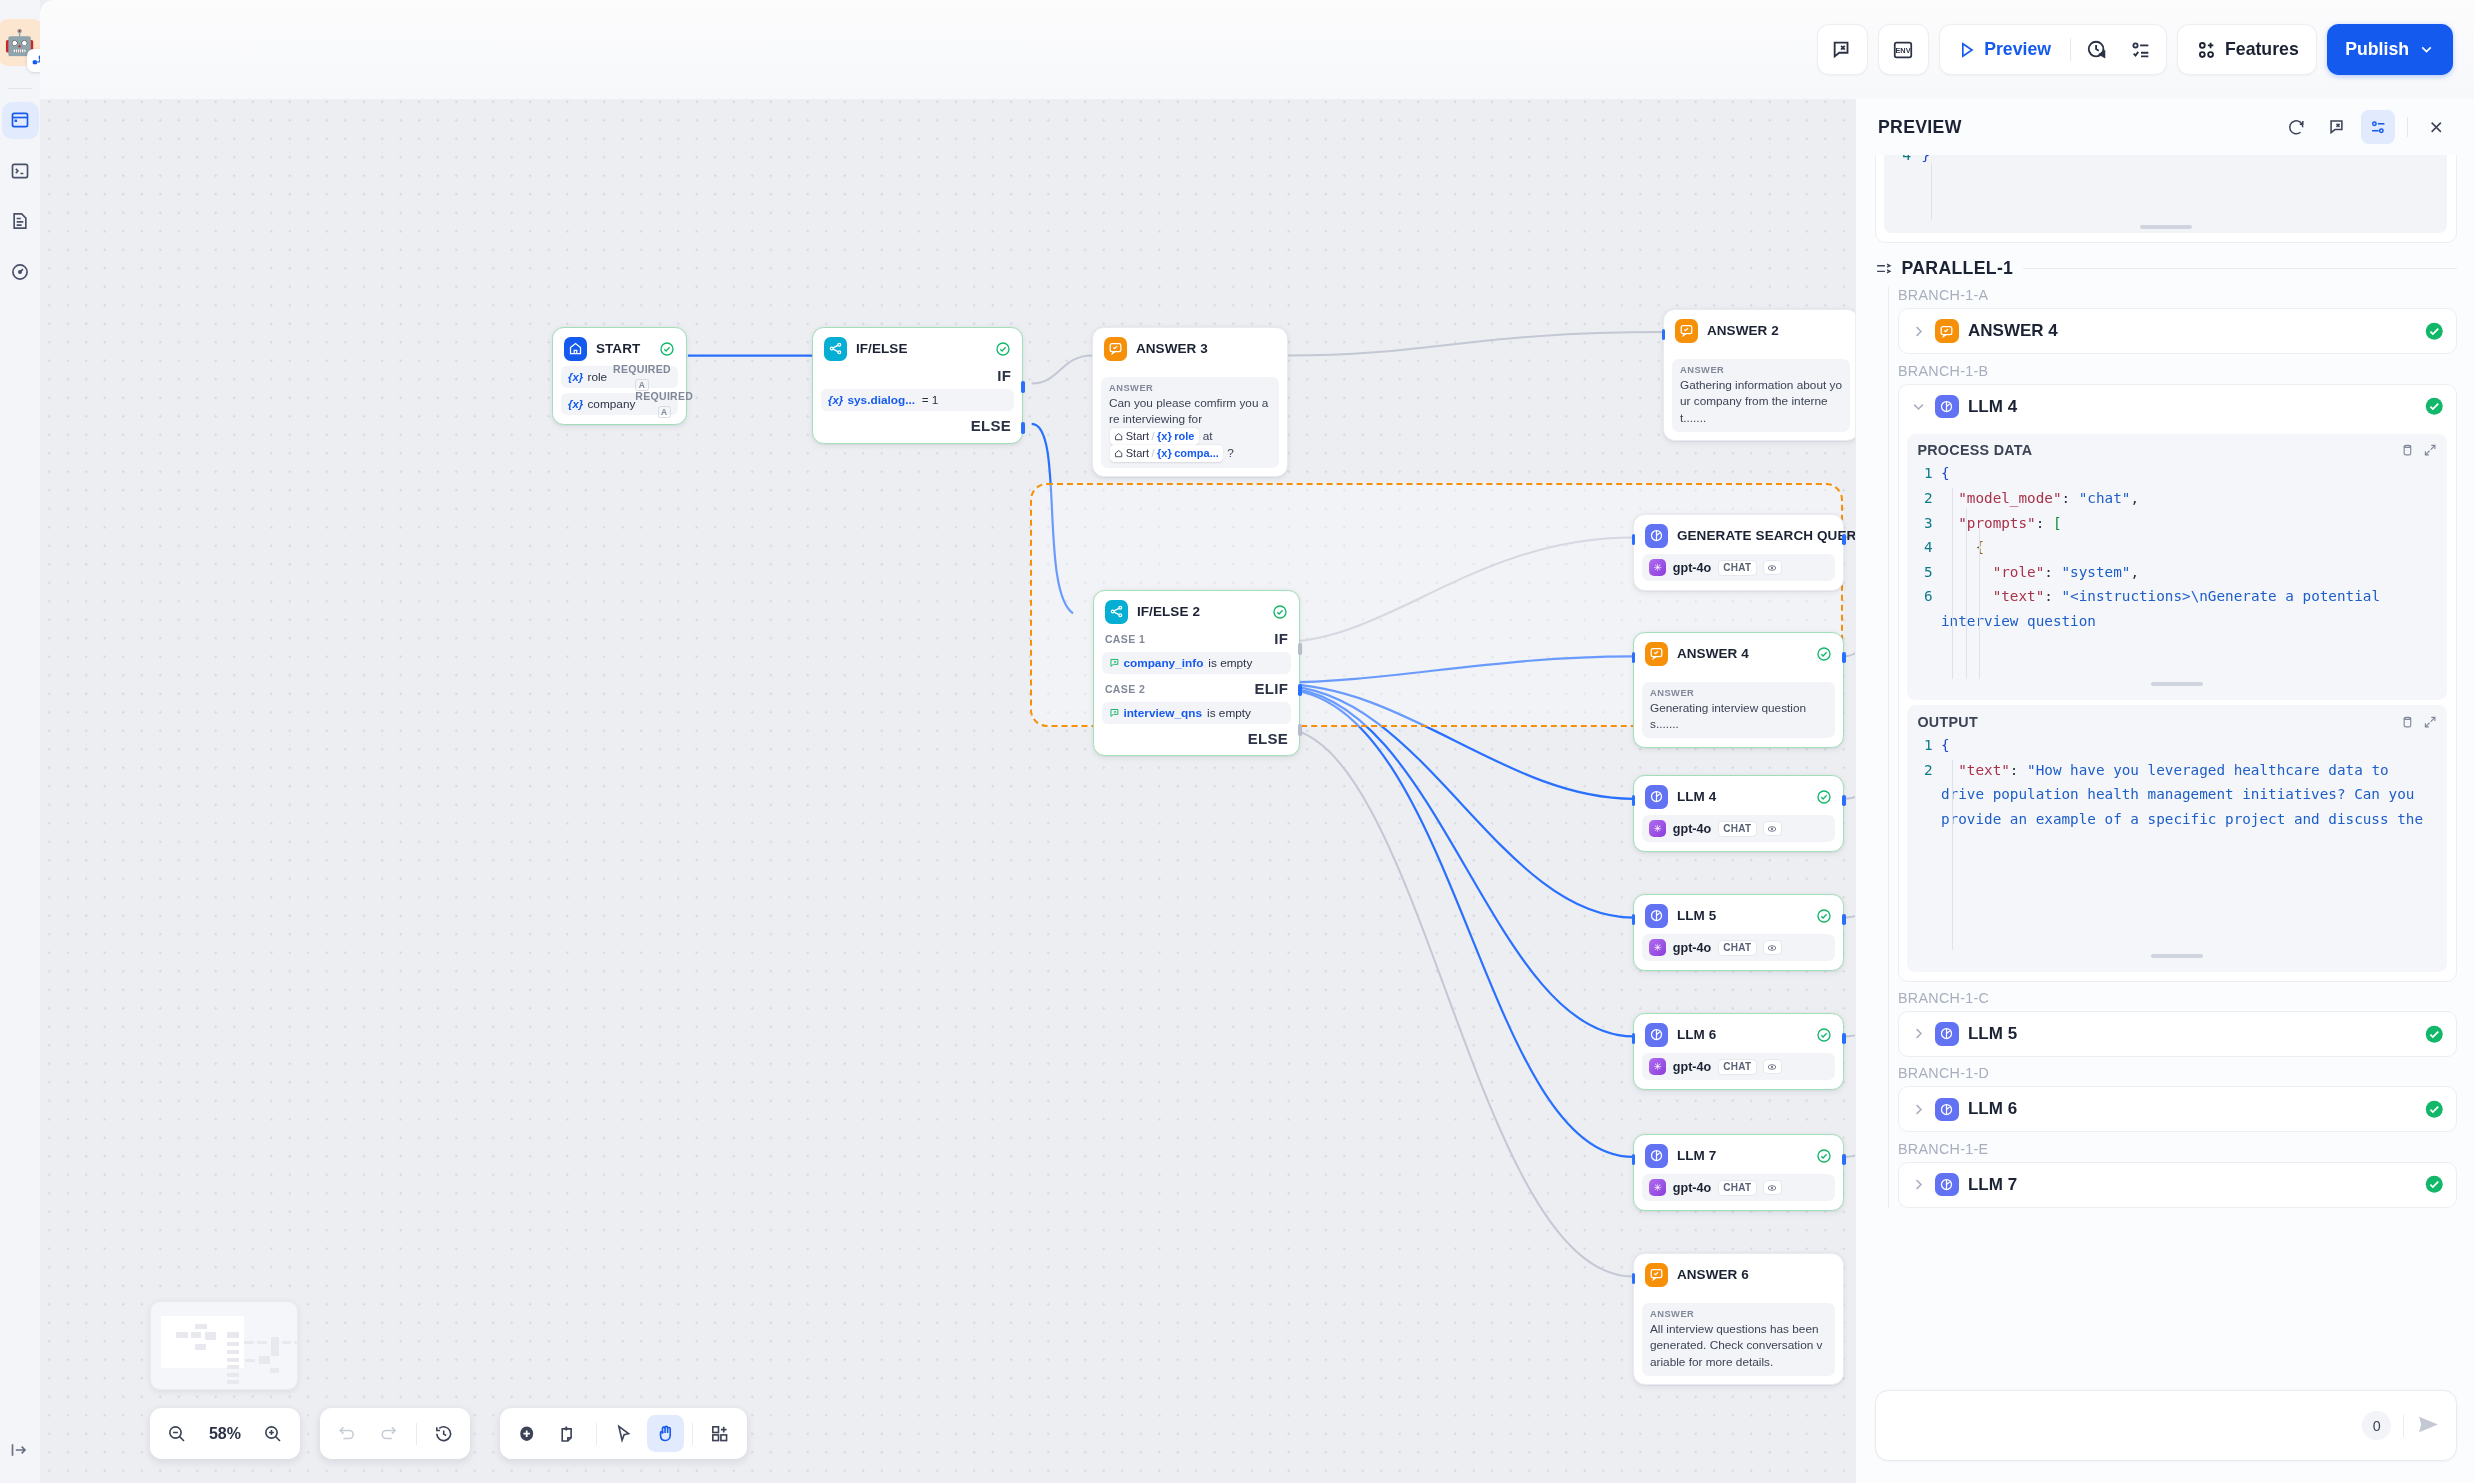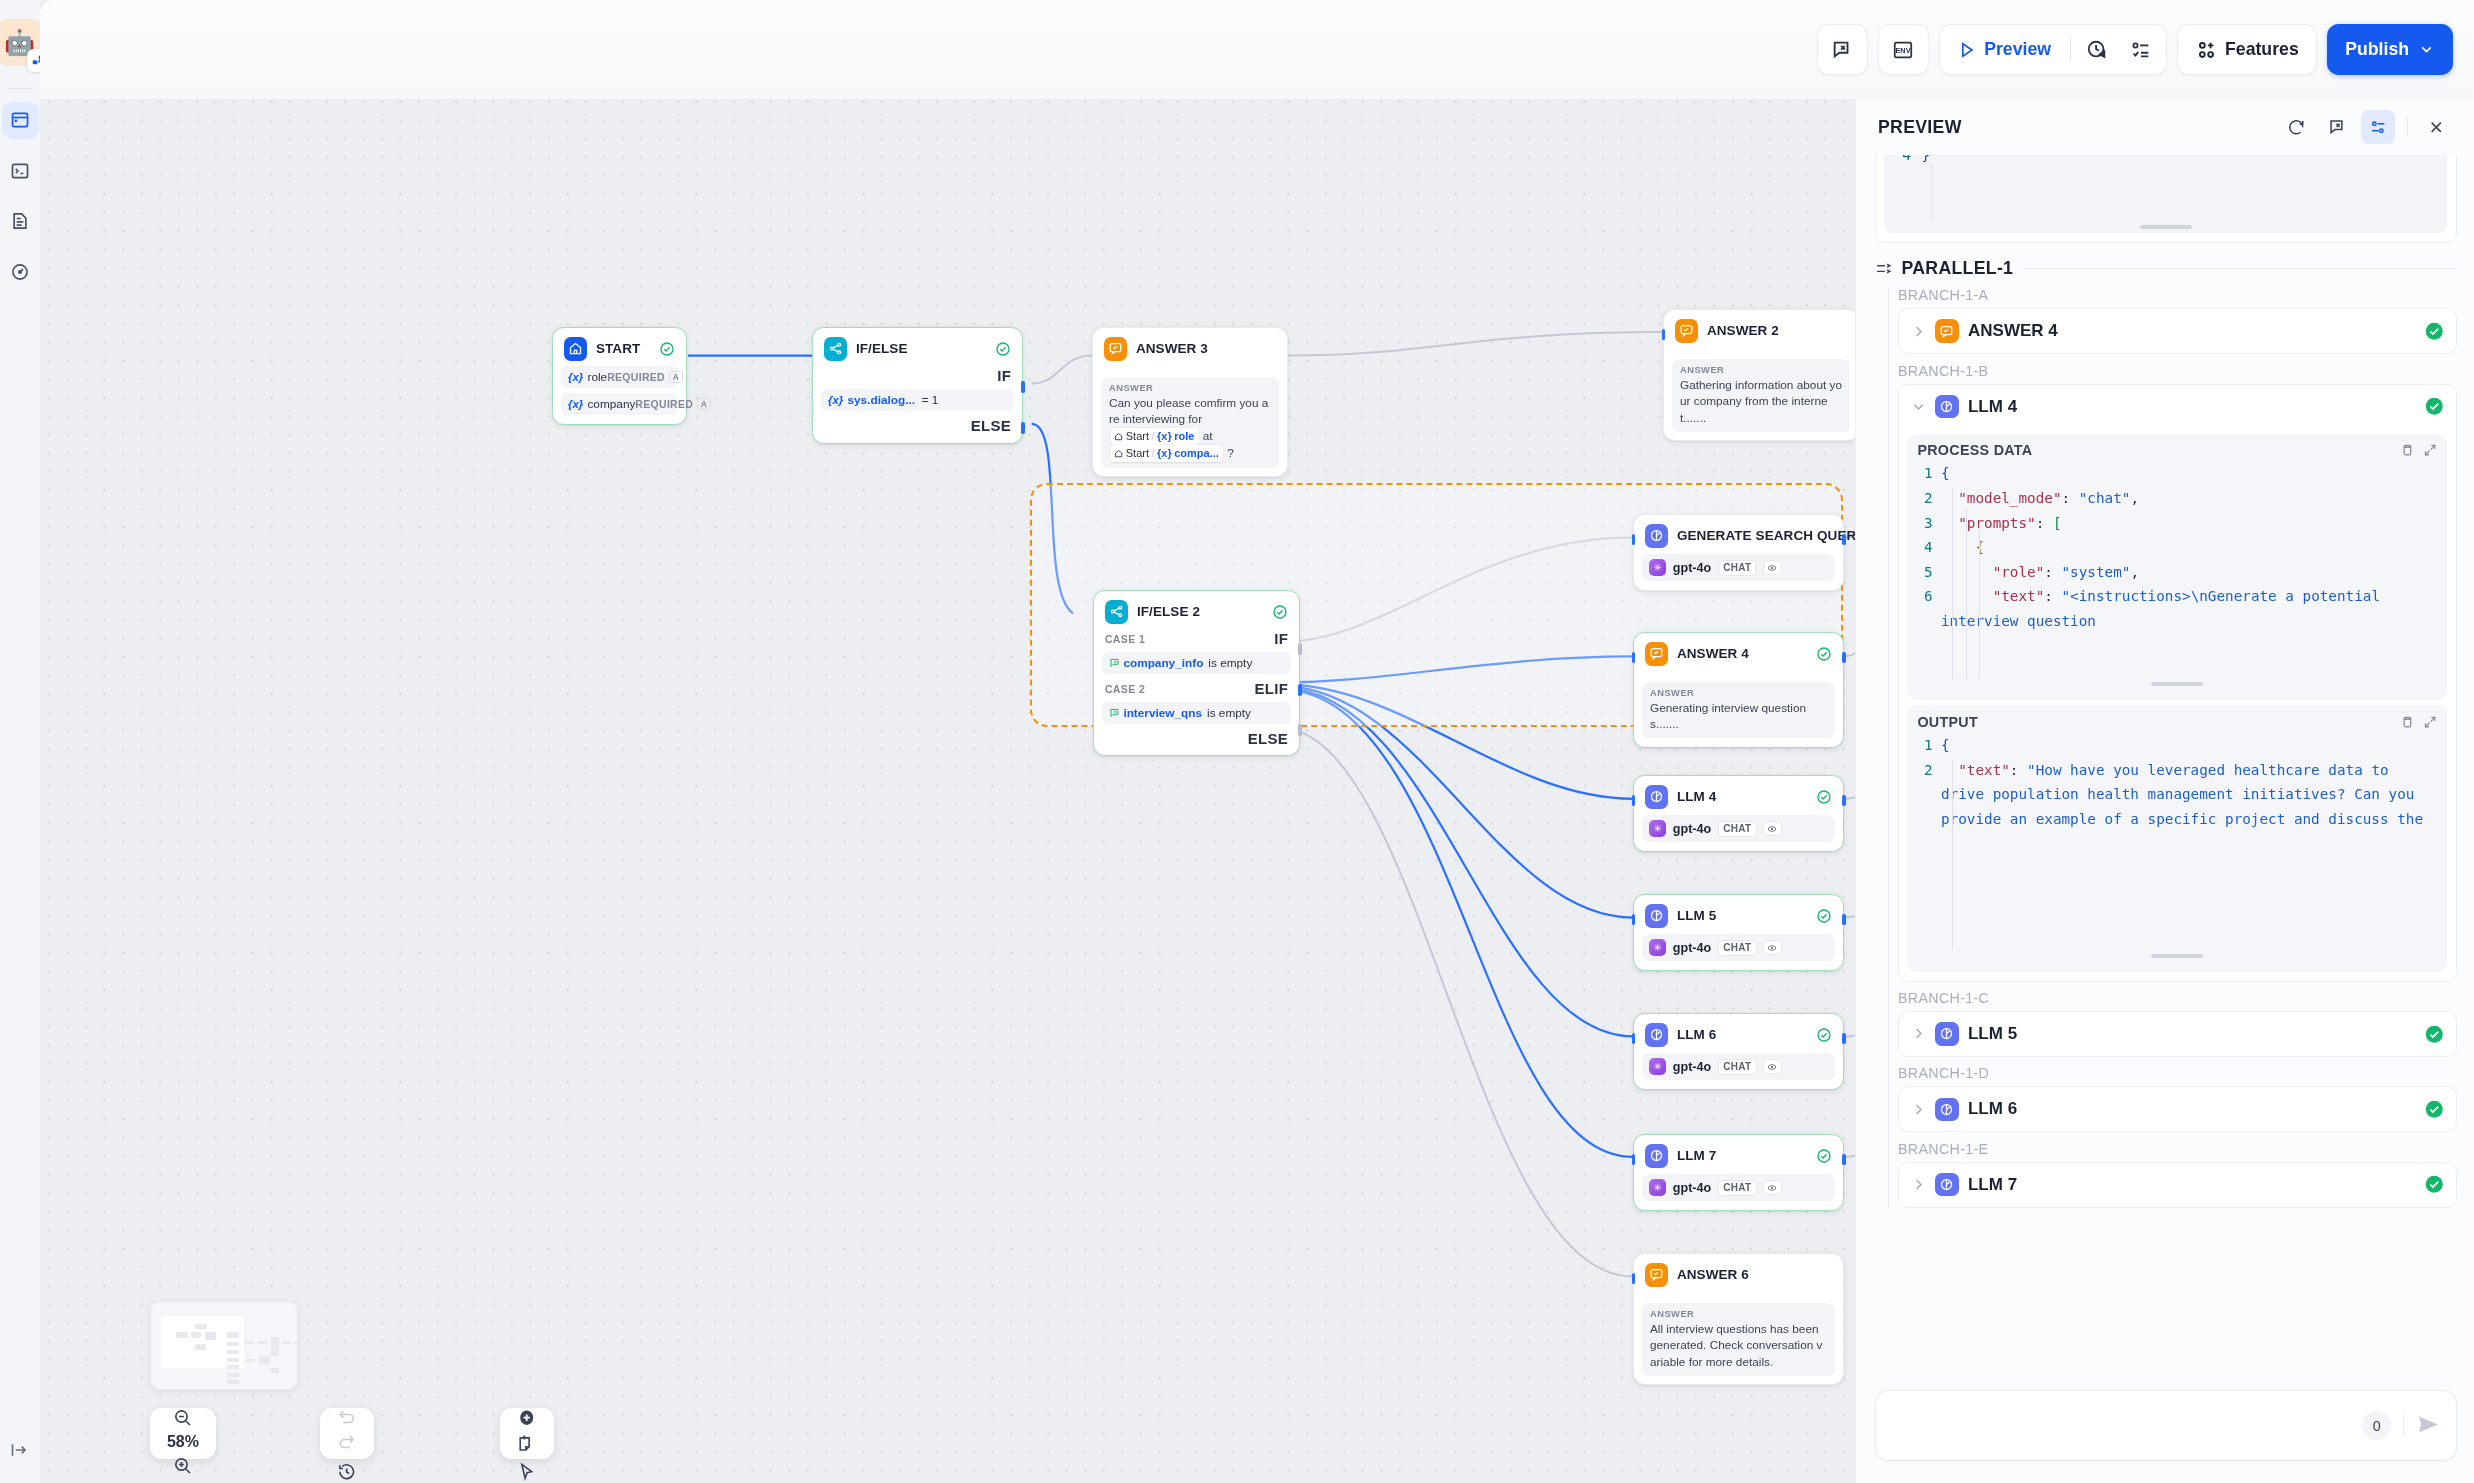--- a/index.html
+++ b/index.html
@@ -113,21 +113,21 @@
   .ico-branch { background: #06aed4; }
   .ico-answer { background: #f79009; }
   .ico-llm { background: #6172f3; }
   .node-title { font-size: 13.5px; font-weight: 700; color: #1b2233; letter-spacing: 0.1px; white-space: nowrap; }
   .node-check { margin-left: auto; width: 16px; height: 16px; }
   .row {
     display: flex; align-items: center; background: #f3f4f7; border-radius: 5.9px;
     height: 22px; padding: 0 6.7px; margin-top: 5px; font-size: 11.8px; color: #2b3246;
   }
   .varpill { color: #155aef; font-weight: 600; font-size: 11.4px; font-style: italic; margin-right: 4.2px; }
-  .row-right { margin-left: auto; display: flex; align-items: center; gap: 4.2px; color: #808899; font-size: 10.5px; font-weight: 600; letter-spacing: 0.3px; }
+  .row-right { margin-left: auto; display: flex; align-items: center; gap: 4.2px; color: #808899; font-size: 10.5px; font-weight: 600; letter-spacing: 0.3px; flex-direction: column; }
   .kbd { border: 0.8px solid #d7dbe3; border-radius: 2.5px; padding: 0 2.5px; font-size: 8.4px; color: #808899; }
   .case-line { display: flex; align-items: center; margin-top: 5.9px; padding: 0 2.5px; }
   .case-label { font-size: 10.5px; font-weight: 700; color: #808899; letter-spacing: 0.4px; }
   .case-kind { margin-left: auto; font-size: 15px; font-weight: 700; color: #2b3246; letter-spacing: 0.3px; }
   .ans-box { background: #f3f4f7; border-radius: 6.7px; padding: 5.9px 7.6px; margin-top: 16px; }
   .ans-label { font-size: 9.3px; font-weight: 600; color: #808899; letter-spacing: 0.5px; margin-bottom: 1.7px; }
   .ans-text { font-size: 11.8px; line-height: 1.38; color: #3c4356; word-break: break-all; }
   .inline-chip {
     display: inline-flex; align-items: center; gap: 2.5px; background: #fff;
     border-radius: 4.2px; padding: 0.8px 4.2px; box-shadow: 0 0.8px 1.7px rgba(16,24,40,.12);
@@ -152,21 +152,21 @@
   .note-author { font-size: 11.8px; color: #a7aebd; margin-top: 5px; }
 
   
   .port { position: absolute; width: 3.4px; height: 11.8px; border-radius: 1.7px; background: #2970ff; }
   .port.grey { background: #b6bcc9; }
 
   
   .tb {
     position: absolute; bottom: 23.6px; height: 51px; background: #fff;
     border-radius: 11.8px; box-shadow: 0 2.5px 8.4px rgba(16,24,40,.10);
-    display: flex; align-items: center; padding: 0 8.4px; gap: 5px; flex-direction: column;
+    display: flex; align-items: center; padding: 0 8.4px; gap: 5px;
   }
   #zoom-toolbar { left: 110px; }
   #history-toolbar { left: 280px; }
   #tools-toolbar { left: 460px; }
   .tb-btn { width: 37px; height: 37px; border-radius: 8.4px; display: flex; align-items: center; justify-content: center; color: #3c4356; }
   .tb-btn svg { width: 19.4px; height: 19.4px; }
   .tb-btn.muted { color: #c7ccd6; }
   .tb-btn.active { background: #e2ebfd; color: #155aef; }
   .tb-zoom { font-size: 16px; font-weight: 600; color: #2b3246; padding: 0 5px; min-width: 49px; text-align: center; }
   .tb-div { width: 0.8px; height: 22px; background: #e9ebf0; margin: 0 3.4px; }

